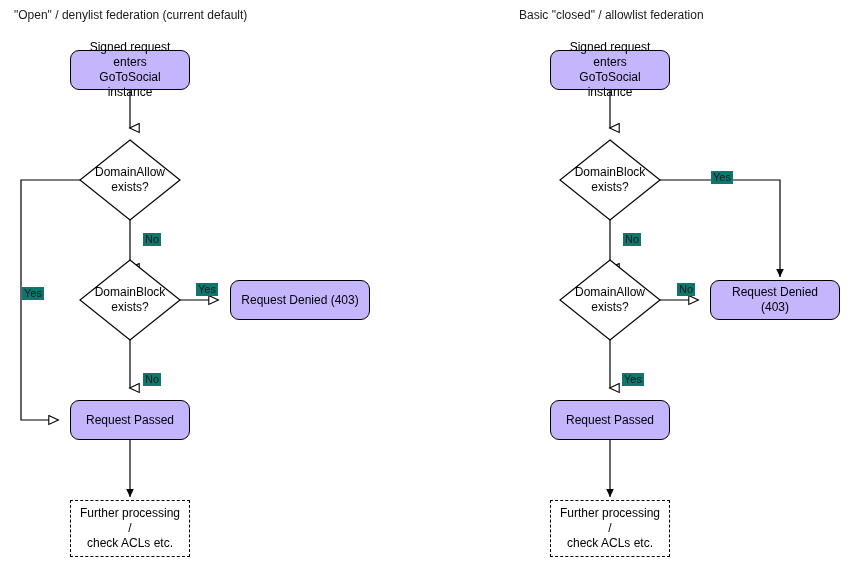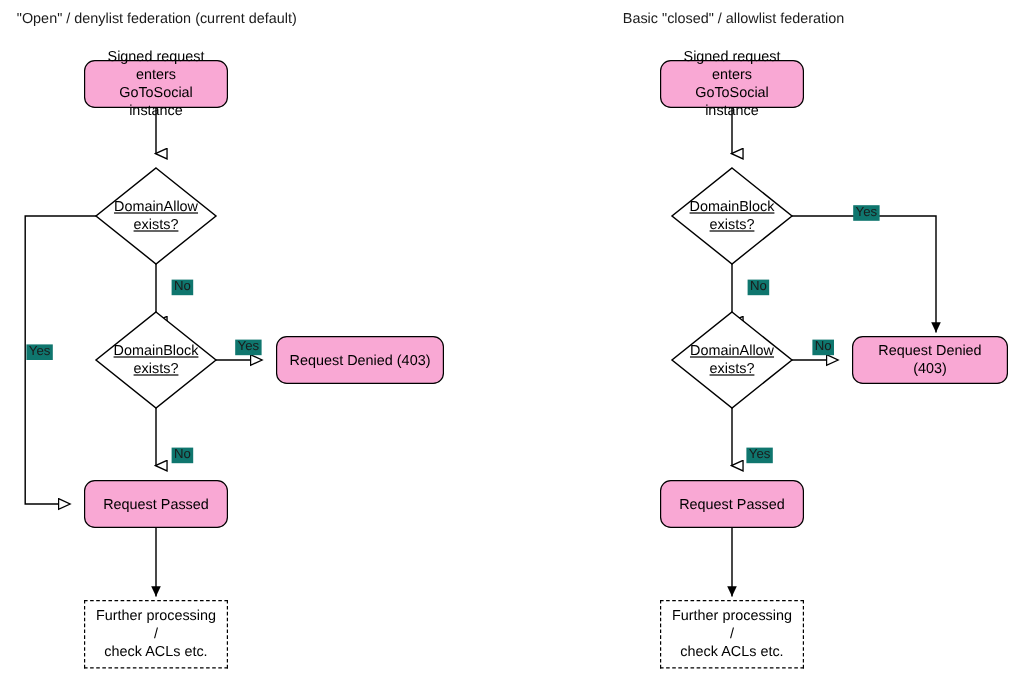--- a/index.html
+++ b/index.html
@@ -35,39 +35,38 @@
   .node {
     position: absolute;
     box-sizing: border-box;
     display: flex;
     align-items: center;
     justify-content: center;
     text-align: center;
     font-size: 12px;
     line-height: 15px;
     color: #000000;
-    background: #f9a8d4;
+    background: #c4b5fd;
   }
   .node.rounded {
     border: 1.2px solid #000000;
     border-radius: 9px;
   }
   .node.dashed {
     border: 1.3px dashed #000000;
     border-radius: 0;
     background: transparent;
   }
   .node .label { padding: 0 6px; }
 
   .diamond-wrap {
     position: absolute;
     display: flex;
     align-items: center;
     justify-content: center;
-    text-decoration: underline;
   }
   .diamond-wrap svg {
     position: absolute;
     left: 0; top: 0;
     overflow: visible;
   }
   .diamond-wrap .label {
     position: relative;
     font-size: 12px;
     line-height: 15px;

